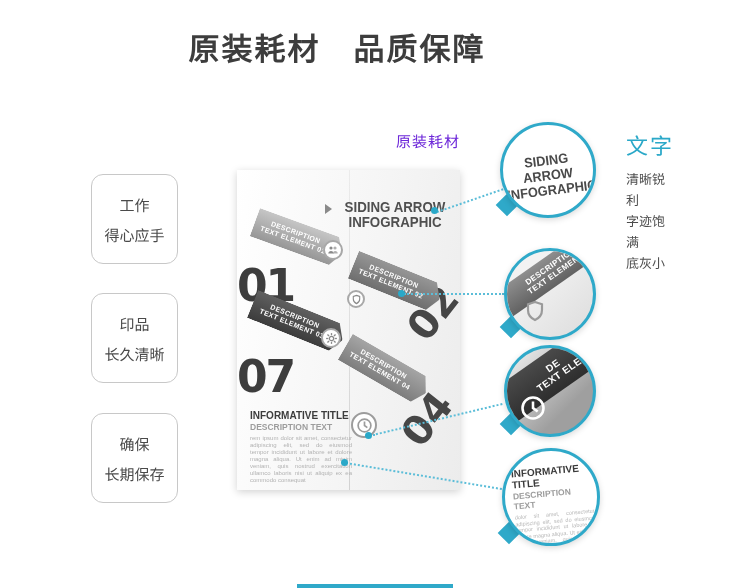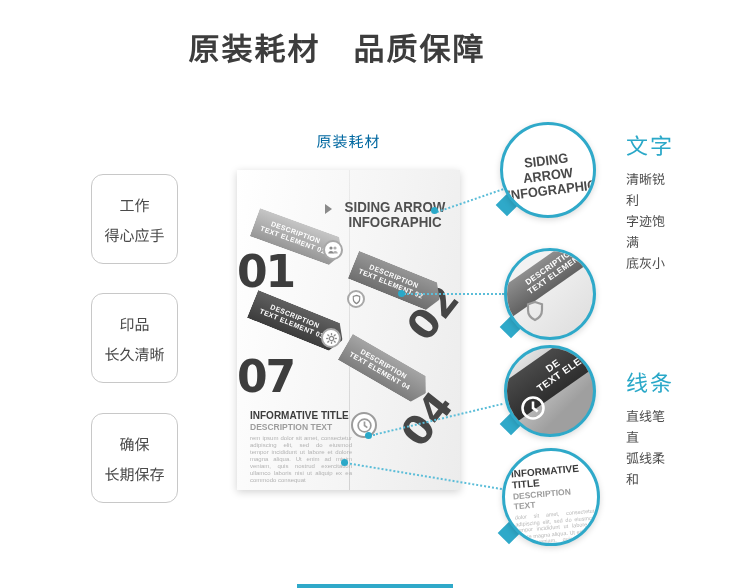--- a/index.html
+++ b/index.html
@@ -10,35 +10,35 @@
   .main-title { position:absolute; top:24px; left:0; width:100%; text-align:center;
                 font-size:31px; font-weight:600; color:#3d3d3d; letter-spacing:2px; }
 
   
   .info-box { position:absolute; left:91px; width:87px; height:90px; border:1px solid #c8c8c8;
               border-radius:12px; display:flex; flex-direction:column; align-items:center;
               justify-content:center; gap:9px; font-size:15px; color:#4a4a4a; background:#fff; }
   .box1{top:174px} .box2{top:293px} .box3{top:413px}
 
   
-  .poster-label { position:absolute; left:237px; top:130px; width:223px; text-align:center;
-                  font-size:15px; color:#0369a1; letter-spacing:1px; }
+  .poster-label { position:absolute; left:237px; top:130px; width:223px; text-align:right;
+                  font-size:15px; color:#6d28d9; letter-spacing:1px; }
   .poster { position:absolute; left:237px; top:170px; width:223px; height:320px;
             background:linear-gradient(100deg,#ffffff 0%,#f5f5f5 55%,#ececec 100%);
             box-shadow:0 2px 8px rgba(0,0,0,.18); }
   .fold { position:absolute; left:50%; top:0; bottom:0; width:1px;
           background:linear-gradient(180deg,rgba(0,0,0,.05),rgba(0,0,0,.14)); }
   .poster-title { position:absolute; left:96px; top:30px; width:124px; text-align:center;
                   font-weight:bold; font-size:14px; line-height:15px; color:#4f4f4f;
                   transform:scaleX(.95); }
   .title-tri { position:absolute; left:88px; top:34px; width:0; height:0;
                border-top:5px solid transparent; border-bottom:5px solid transparent;
                border-left:7px solid #8a8a8a; }
   .num { position:absolute; font-weight:800; color:#3d3d3d; font-family:"DejaVu Sans",sans-serif; }
-  .n01 { left:0; top:76px; font-size:44px; letter-spacing:-2px; }
+  .n01 { left:0; top:90px; font-size:44px; letter-spacing:-2px; }
   .n03 { left:0; top:181px; font-size:44px; letter-spacing:-2px; }
   .n02 { left:168px; top:120px; font-size:40px; transform:rotate(-52deg); color:#464646; }
   .n04 { left:162px; top:226px; font-size:40px; transform:rotate(-52deg); color:#464646; }
 
   .ribbon { position:absolute; height:30px; display:flex; flex-direction:column; justify-content:center;
             color:#fff; font-size:7px; font-weight:bold; text-align:center; line-height:8.5px;
             letter-spacing:.4px; padding-right:9px;
             clip-path:polygon(0 0, calc(100% - 9px) 0, 100% 50%, calc(100% - 9px) 100%, 0 100%); }
   .r1 { left:15px;  top:53px;  width:93px; transform:rotate(20deg); background:linear-gradient(180deg,#c6c6c6,#969696); }
   .r2 { left:113px; top:97px;  width:93px; transform:rotate(22deg); background:linear-gradient(180deg,#969696,#6e6e6e); }
@@ -260,20 +260,15 @@
       </div>
     </div>
   </div>
 
   <div class="callout co1">
     <div class="callout-title">文字</div>
     <div class="callout-line">清晰锐利</div>
     <div class="callout-line">字迹饱满</div>
     <div class="callout-line">底灰小</div>
   </div>
-  <div class="callout co3">
-    <div class="callout-title">线条</div>
-    <div class="callout-line">直线笔直</div>
-    <div class="callout-line">弧线柔和</div>
-  </div>
 
   <div class="bottom-bar"></div>
 </div>
 
 </body></html>

